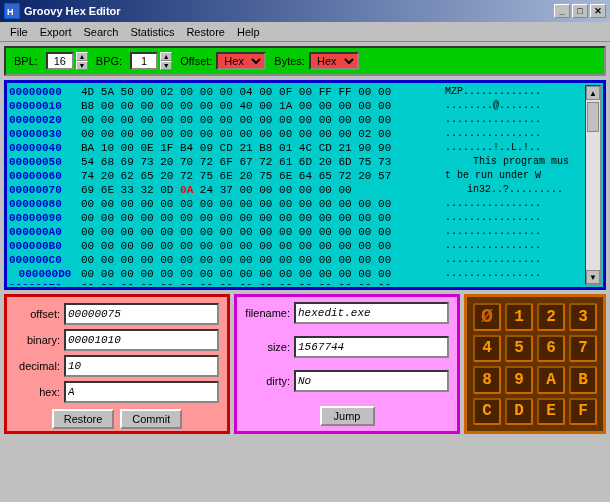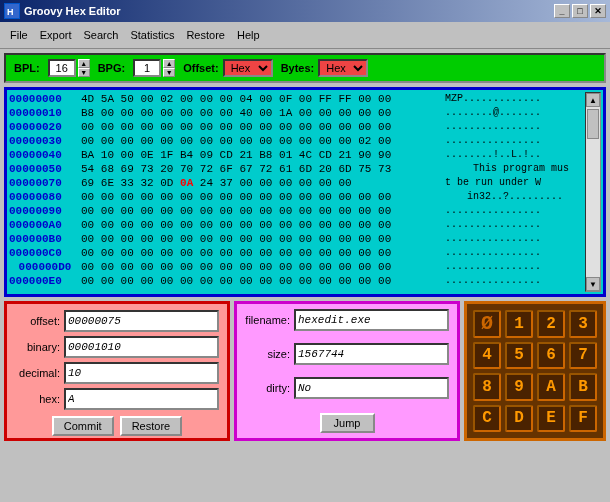--- a/index.html
+++ b/index.html
@@ -51,21 +51,21 @@
       align-items: center;
       justify-content: center;
       font-size: 9px;
       cursor: pointer;
       color: #000;
     }
 
     
     .menu-bar {
       background: #c0c0c0;
-      height: 27px;
+      height: 20px;
       display: flex;
       align-items: center;
       padding: 8px 4px;
       border-bottom: 1px solid #888;
     }
     .menu-item {
       padding: 2px 6px;
       font-size: 11px;
       cursor: pointer;
     }
@@ -82,21 +82,21 @@
       border: 2px inset #888;
       padding: 4px 8px;
       display: flex;
       align-items: center;
       gap: 8px;
       margin-bottom: 4px;
       height: 30px;
     }
     .toolbar label {
       font-size: 11px;
-      font-weight: bold;
+      font-weight: normal;
       color: #000;
     }
     .spinner-group {
       display: flex;
       align-items: center;
       gap: 2px;
     }
     .spinner-input {
       width: 28px;
       height: 18px;
@@ -364,20 +364,24 @@
             </div>
             <div style="display: flex; line-height: 14px; white-space: nowrap;">
               <span style="color: rgb(0, 0, 204); min-width: 72px; font-weight: bold;">00000040</span>
               <span style="flex: 1 1 0%;">BA 10 00 0E 1F B4 09 CD  21 B8 01 4C CD 21 90 90</span>
             </div>
             <div style="display: flex; line-height: 14px; white-space: nowrap;">
               <span style="color: rgb(0, 0, 204); min-width: 72px; font-weight: bold;">00000050</span>
               <span style="flex: 1 1 0%;">54 68 69 73 20 70 72 6F  67 72 61 6D 20 6D 75 73</span>
             </div>
             <div style="display: flex; line-height: 14px; white-space: nowrap;">
+              <span style="color: rgb(0, 0, 204); min-width: 72px; font-weight: bold;">00000060</span>
+              <span style="flex: 1 1 0%;">74 20 62 65 20 72 75 6E  20 75 6E 64 65 72 20 57</span>
+            </div>
+            <div style="display: flex; line-height: 14px; white-space: nowrap;">
               <span style="color: rgb(0, 0, 204); min-width: 72px; font-weight: bold;">00000070</span>
               <span style="flex: 1 1 0%;"><span>69 6E 33 32 0D </span><span style="color: red; font-weight: bold;">0A </span><span>24 37 00 00 00 00 00 00</span></span>
             </div>
             <div style="display: flex; line-height: 14px; white-space: nowrap;">
               <span style="color: rgb(0, 0, 204); min-width: 72px; font-weight: bold;">00000080</span>
               <span style="flex: 1 1 0%;">00 00 00 00 00 00 00 00  00 00 00 00 00 00 00 00</span>
             </div>
             <div style="display: flex; line-height: 14px; white-space: nowrap;">
               <span style="color: rgb(0, 0, 204); min-width: 72px; font-weight: bold;">00000090</span>
               <span style="flex: 1 1 0%;">00 00 00 00 00 00 00 00  00 00 00 00 00 00 00 00</span>
@@ -444,22 +448,22 @@
       </div>
       <div class="field-row">
         <span class="field-label">decimal:</span>
         <input class="field-input" type="text" value="10" style="">
       </div>
       <div class="field-row">
         <span class="field-label">hex:</span>
         <input class="field-input" type="text" value="A" style="">
       </div>
       <div class="panel-buttons">
+        <button class="win-btn">Restore</button>
         <button class="win-btn">Commit</button>
-        <button class="win-btn">Restore</button>
       </div>
     </div>
 
     <div class="panel-middle">
       <div class="field-row">
         <span class="field-label">filename:</span>
         <input class="field-input" type="text" value="hexedit.exe" style="">
       </div>
       <div class="field-row">
         <span class="field-label">size:</span>

